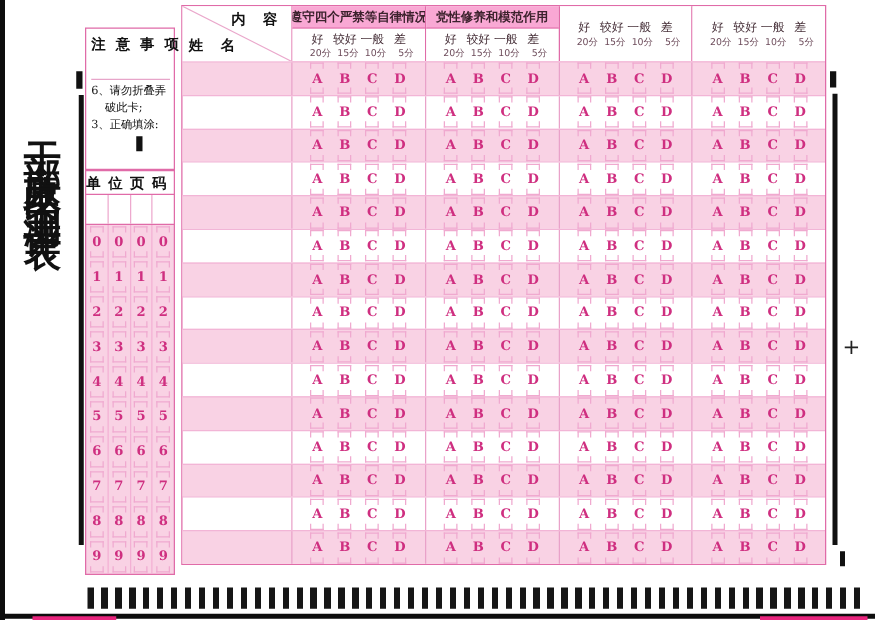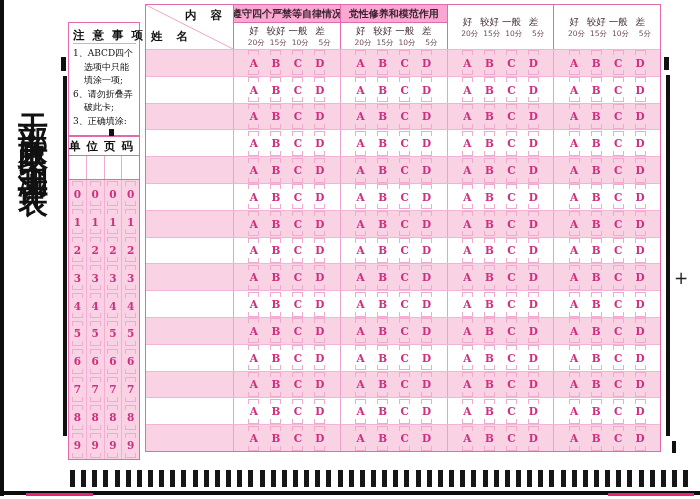--- a/index.html
+++ b/index.html
@@ -19,21 +19,21 @@
              letter-spacing:9px; color:#111; }
 
   
   .regmark { position:absolute; background:#111; }
   .plus { position:absolute; left:674px; top:268px; font-size:17px; color:#222; }
 
   
   .notes { position:absolute; left:68px; top:22px; width:72px; height:114px;
            border:1px solid #e06ba8; background:#fff; padding:3px 3px 0 4px; }
   .notes-header { font-weight:bold; font-size:11.5px; letter-spacing:2px; color:#111; text-align:left;
-                  border-bottom:1px solid #e7a5c9; padding:2px 0 0 0; margin-bottom:3px; white-space:nowrap; }
+                  border-bottom:1px solid #e7a5c9; padding:2px 0 20px 0; margin-bottom:3px; white-space:nowrap; }
   .note-item { font-size:9px; line-height:1.5; color:#111; padding-left:11px; text-indent:-11px;
                font-family:"DejaVu Serif","Liberation Serif",serif; }
   .demo-mark { width:5px; height:12px; background:#111; margin:1px 0 0 36px; }
 
   
   .unit-box { position:absolute; left:68px; top:136px; width:72px; height:20px; border:1px solid #e06ba8;
               display:flex; align-items:center; justify-content:flex-start; background:#fff; }
   .unit-header { font-weight:bold; font-size:11.5px; letter-spacing:1px; color:#111; white-space:nowrap; }
   .writein-row { position:absolute; left:68px; top:156px; width:72px; height:24px; border:1px solid #e06ba8;
                  border-top:none; display:flex; background:#fff; }
@@ -94,21 +94,20 @@
   <div class="regmark" style="left:61px;top:57px;width:5px;height:14px;"></div>
   <div class="regmark" style="left:63px;top:76px;width:4px;height:360px;"></div>
   <div class="regmark" style="left:71px;top:441px;width:5px;height:10px;"></div>
   <div class="regmark" style="left:664px;top:57px;width:5px;height:13px;"></div>
   <div class="regmark" style="left:666px;top:75px;width:4px;height:361px;"></div>
   <div class="regmark" style="left:672px;top:441px;width:4px;height:12px;"></div>
   <div class="plus">+</div>
 
   <div class="notes">
     <div class="notes-header">注 意 事 项</div>
-    <div class="note-item">1、ABCD四个选项中只能填涂一项;</div>
     <div class="note-item">6、请勿折叠弄破此卡;</div>
     <div class="note-item">3、正确填涂:</div>
     <div class="demo-mark"></div>
   </div>
 
   <div class="unit-box">
     <div class="unit-header">单 位 页 码</div>
   </div>
   <div class="writein-row" id="writein-row">
       <div class="writein-cell"></div>

